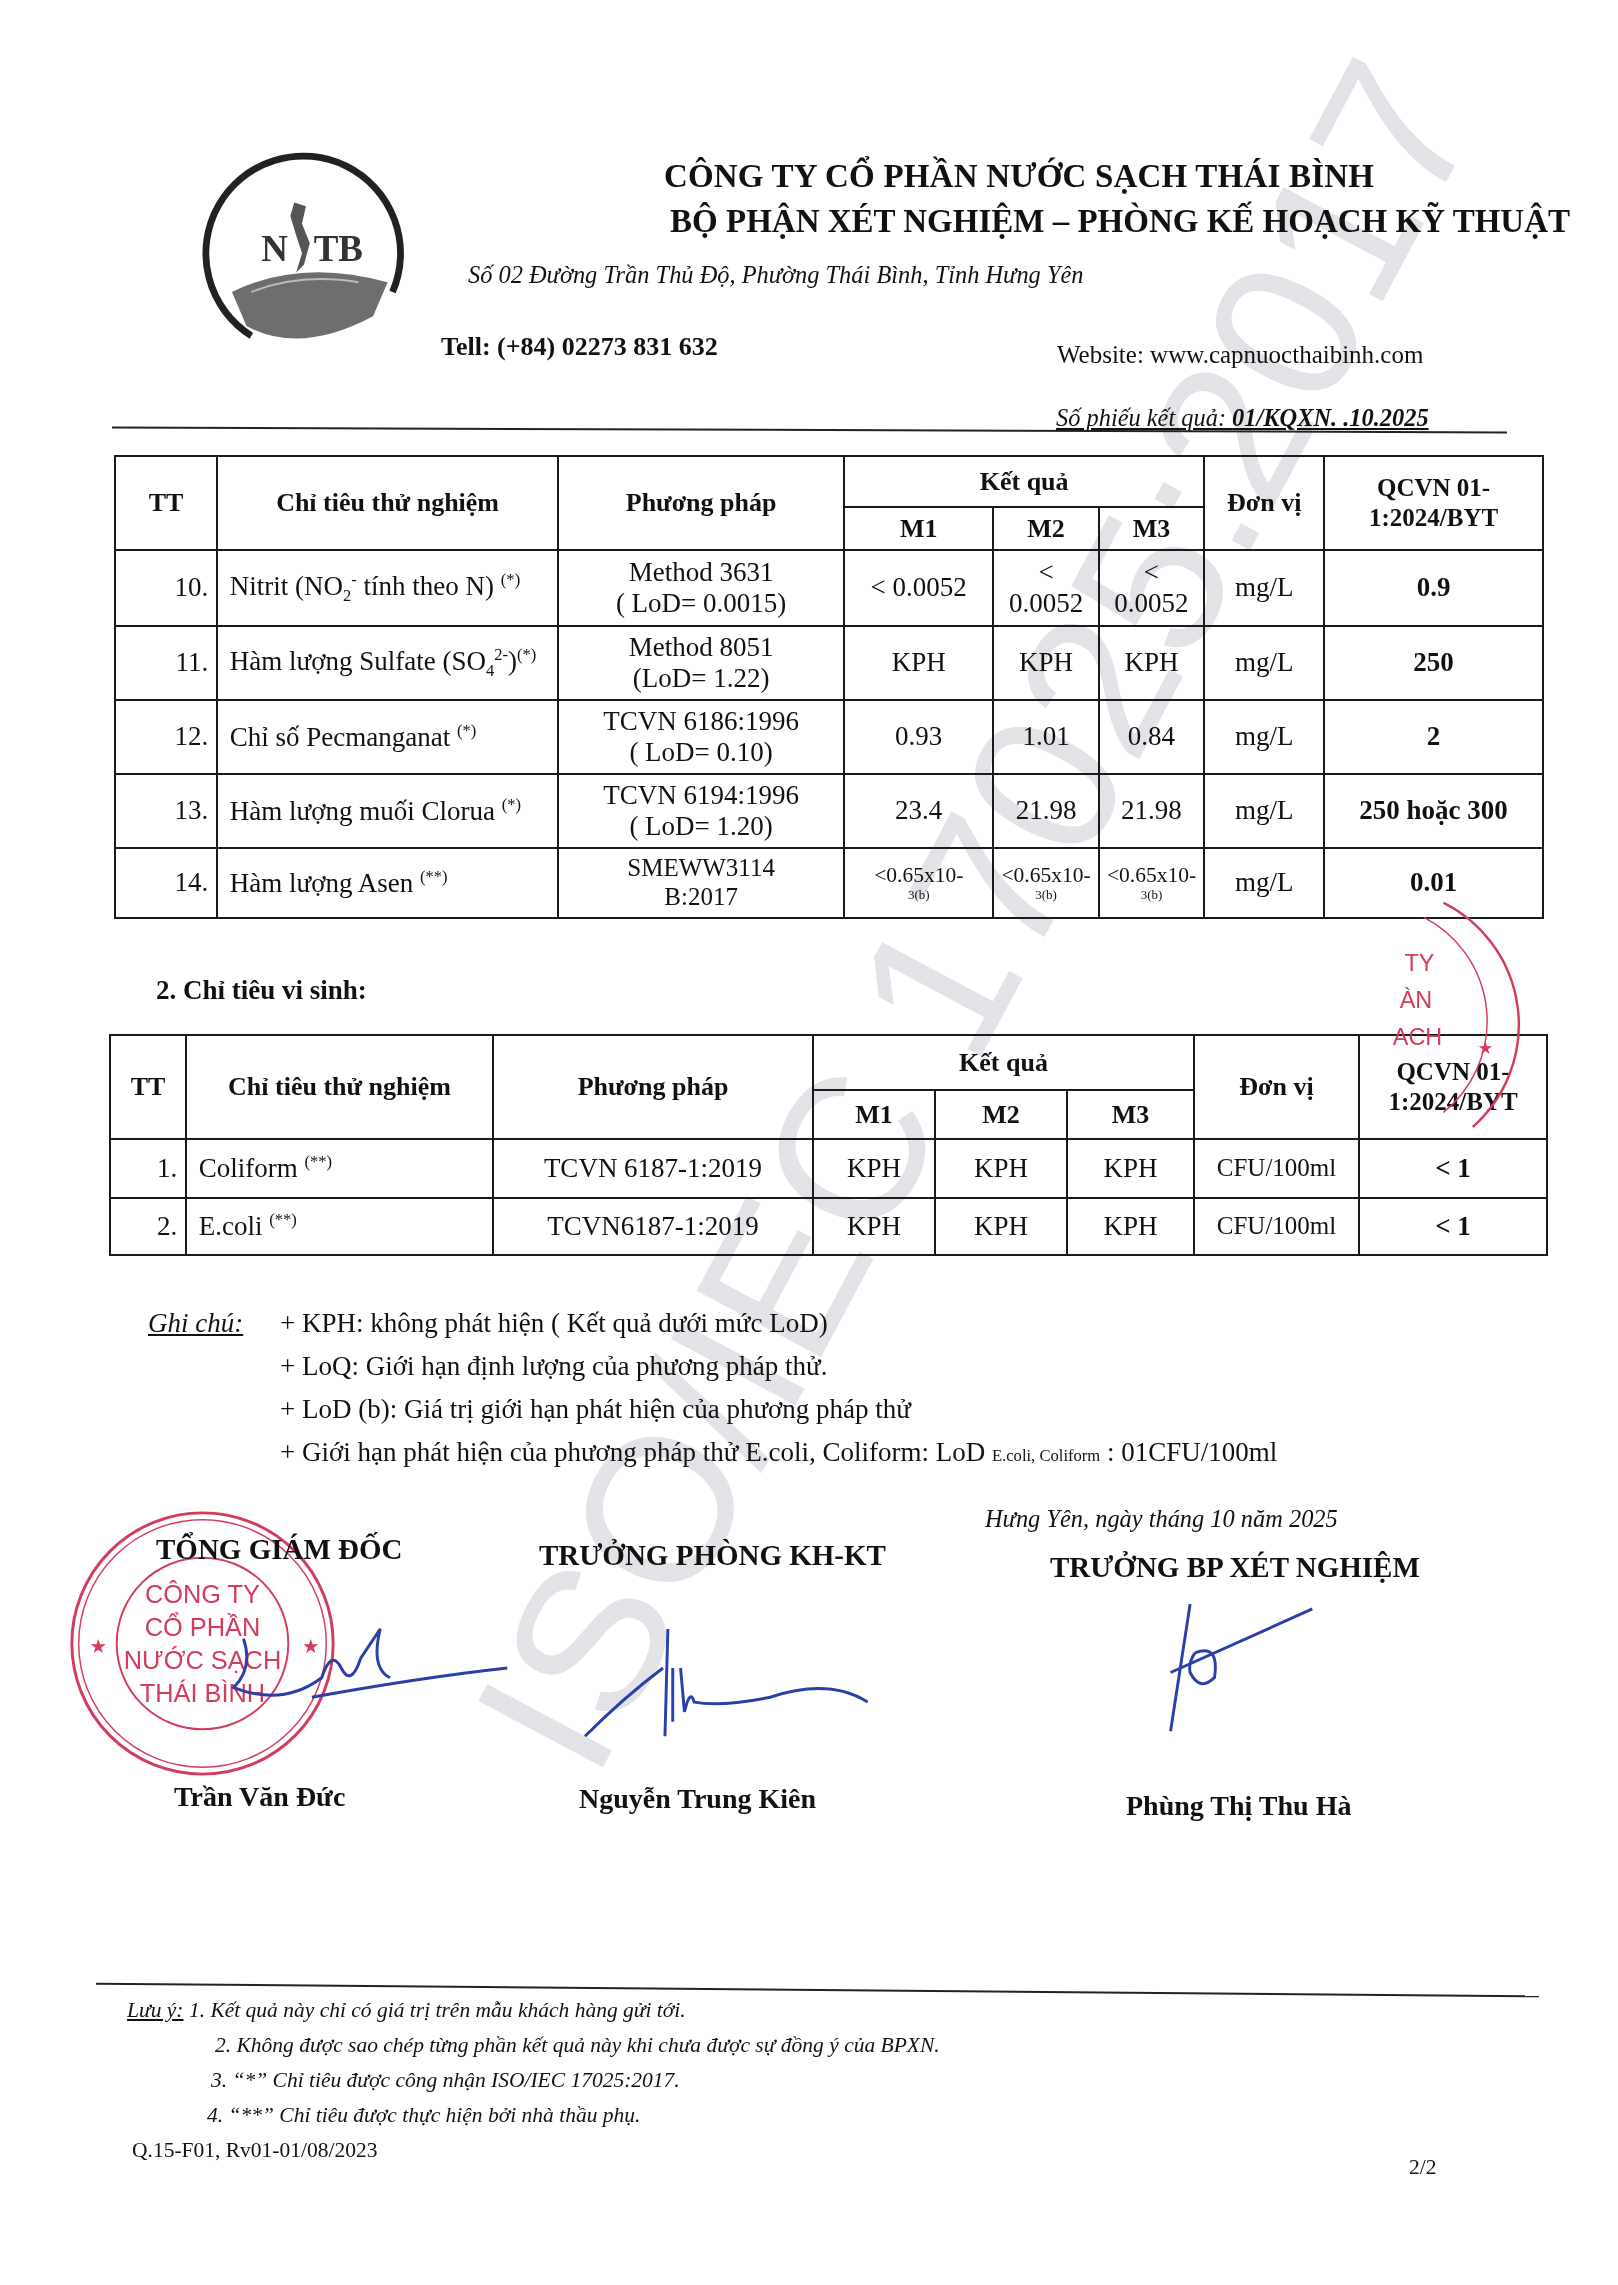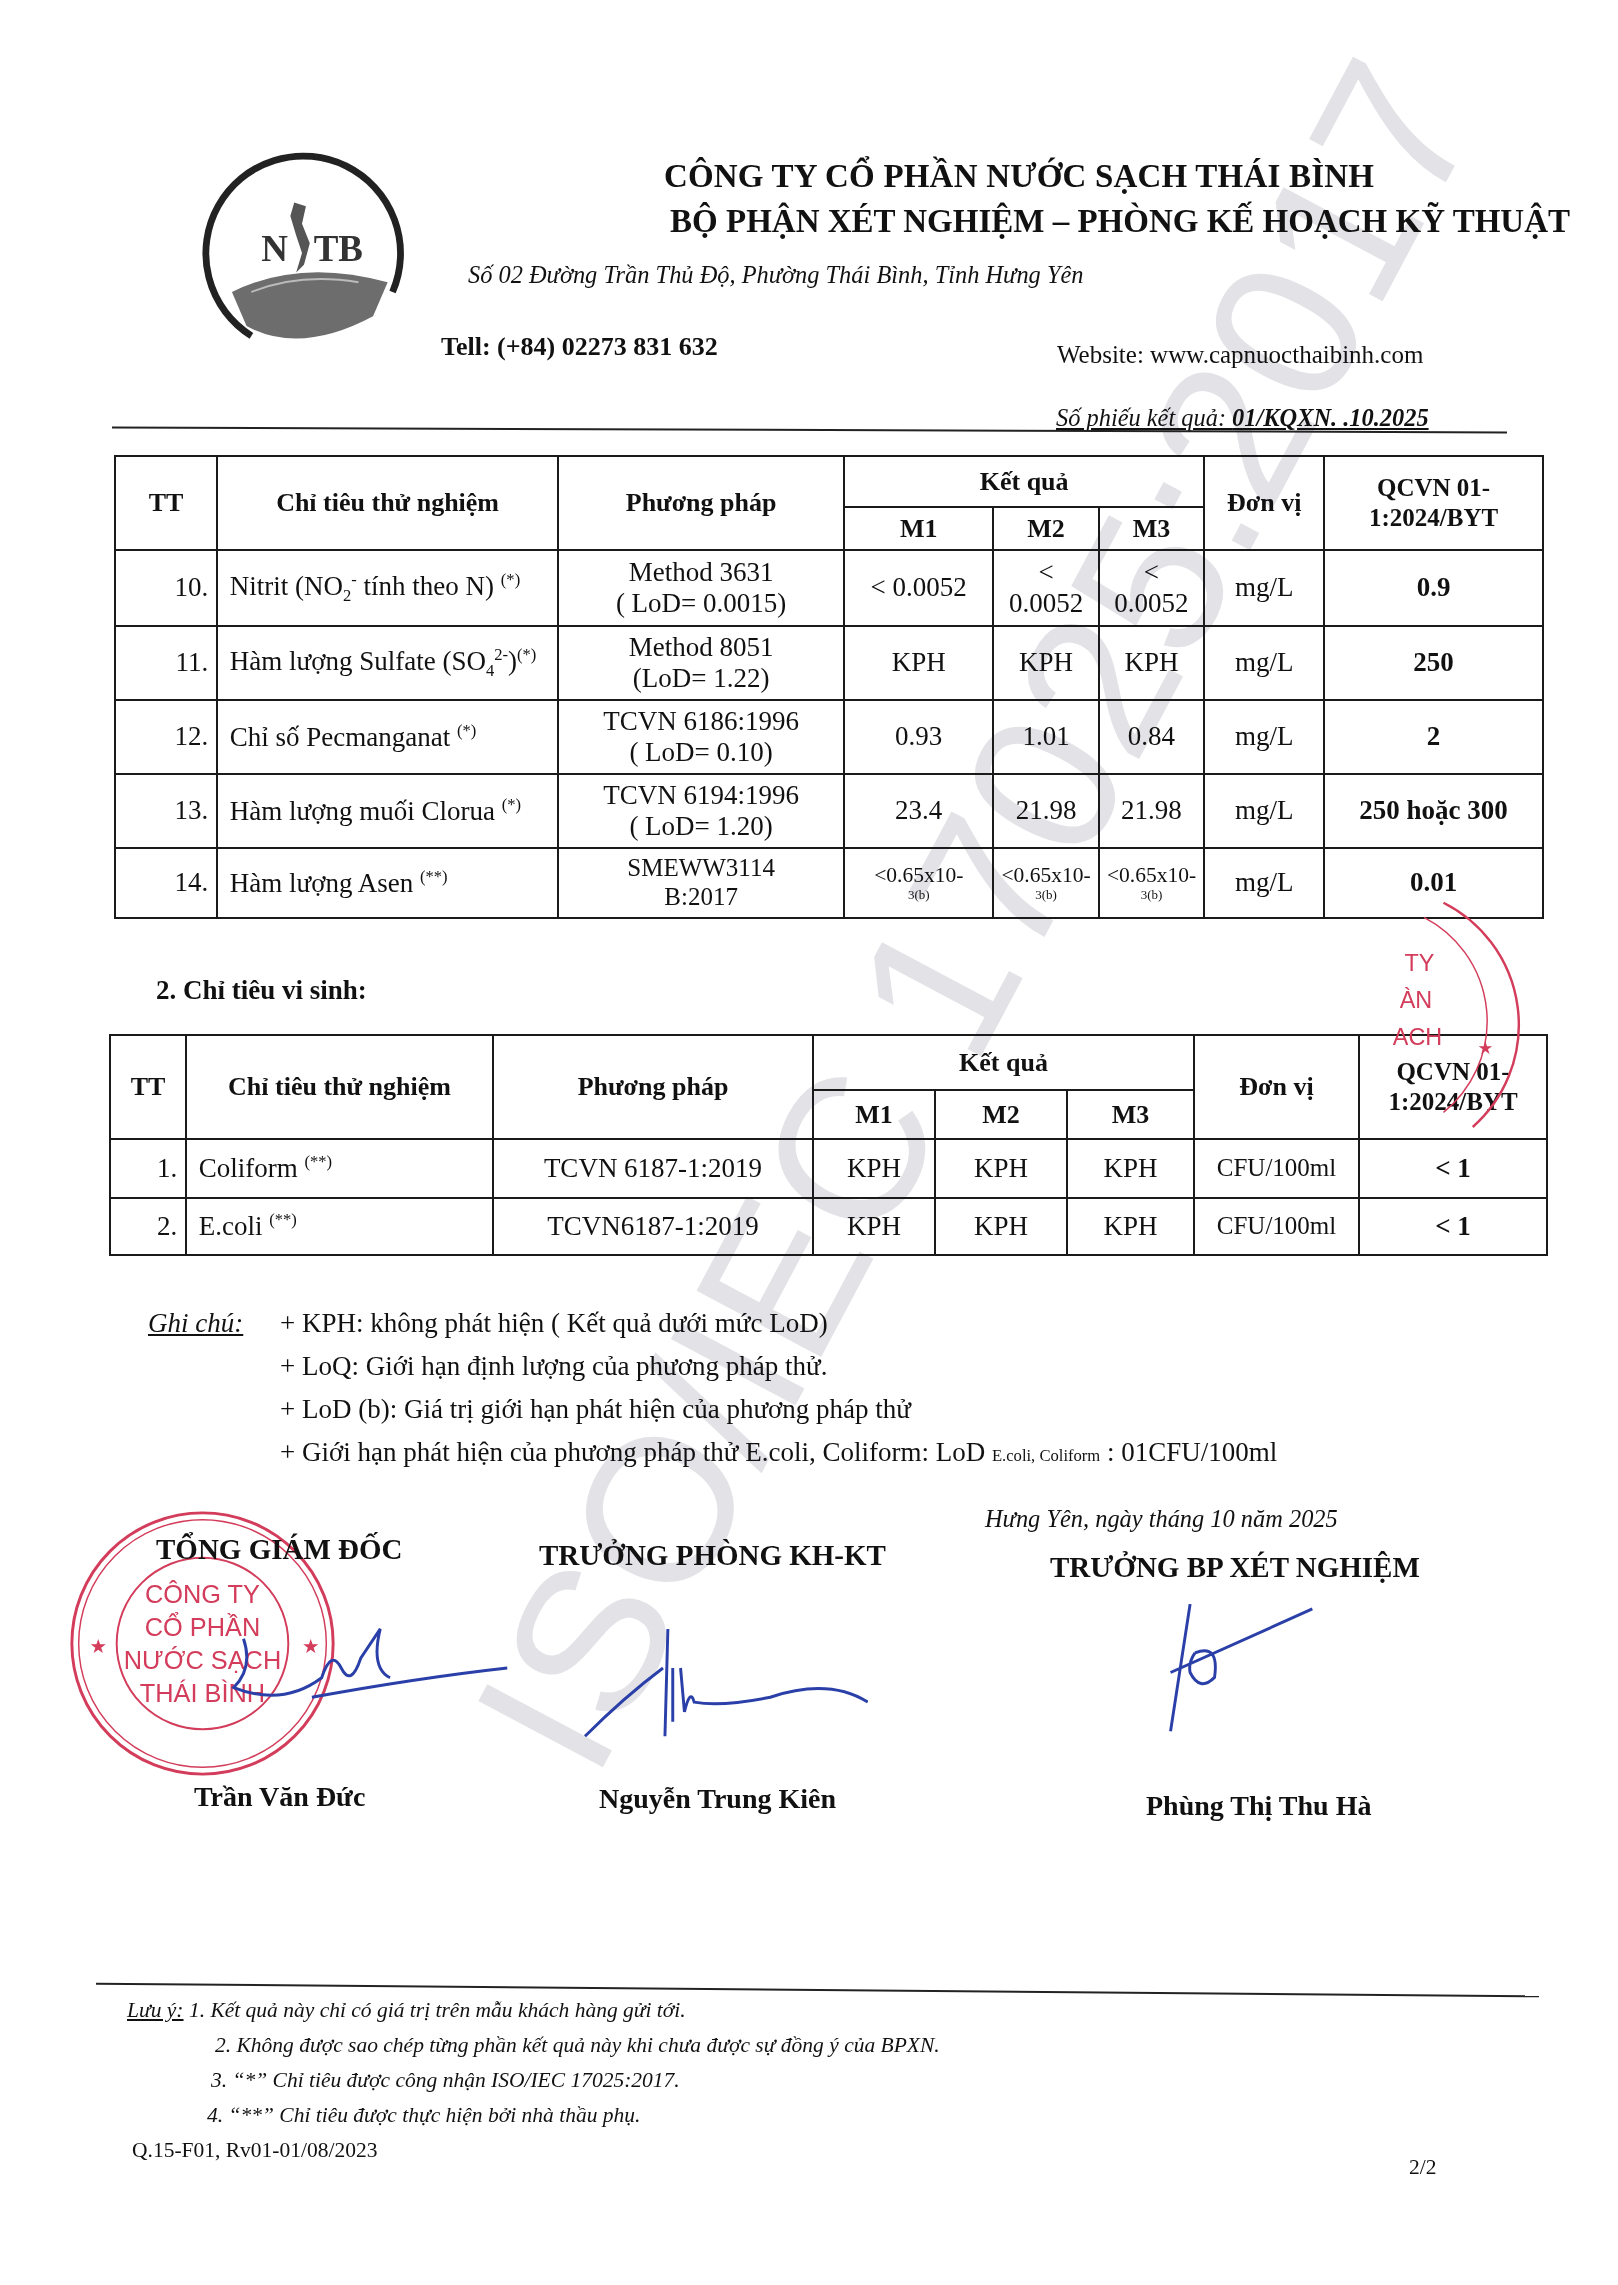--- a/index.html
+++ b/index.html
@@ -41,21 +41,21 @@
 
   
   .notes { left: 148px; top: 1302px; font-size: 27px; line-height: 43px; }
   .notes .lbl { font-style: italic; text-decoration: underline; display: inline-block; width: 132px; }
   .notes .ind { padding-left: 132px; }
   .notes small { font-size: 16.6px; }
 
   
   .place { left: 985px; top: 1505px; font-style: italic; font-size: 24.4px; }
   .sig-title { font-weight: bold; font-size: 29px; }
-  .sig-name { font-weight: bold; font-size: 28px; margin-left: 20px; }
+  .sig-name { font-weight: bold; font-size: 28px; }
 
   
   .hr-bot { left: 96px; top: 1989px; width: 1443px; height: 0; border-top: 2px solid #222; transform: rotate(0.5deg); }
   .foot { left: 127px; top: 1993px; font-style: italic; font-size: 21.5px; line-height: 35px; }
   .foot .lbl { text-decoration: underline; }
   .form { left: 132px; top: 2138px; font-size: 21.5px; }
   .page { left: 1409px; top: 2155px; font-size: 21.5px; }
 
   
   .watermark { left: 195px; top: 1073px; font-family: "Liberation Sans", sans-serif; font-size: 205px;

